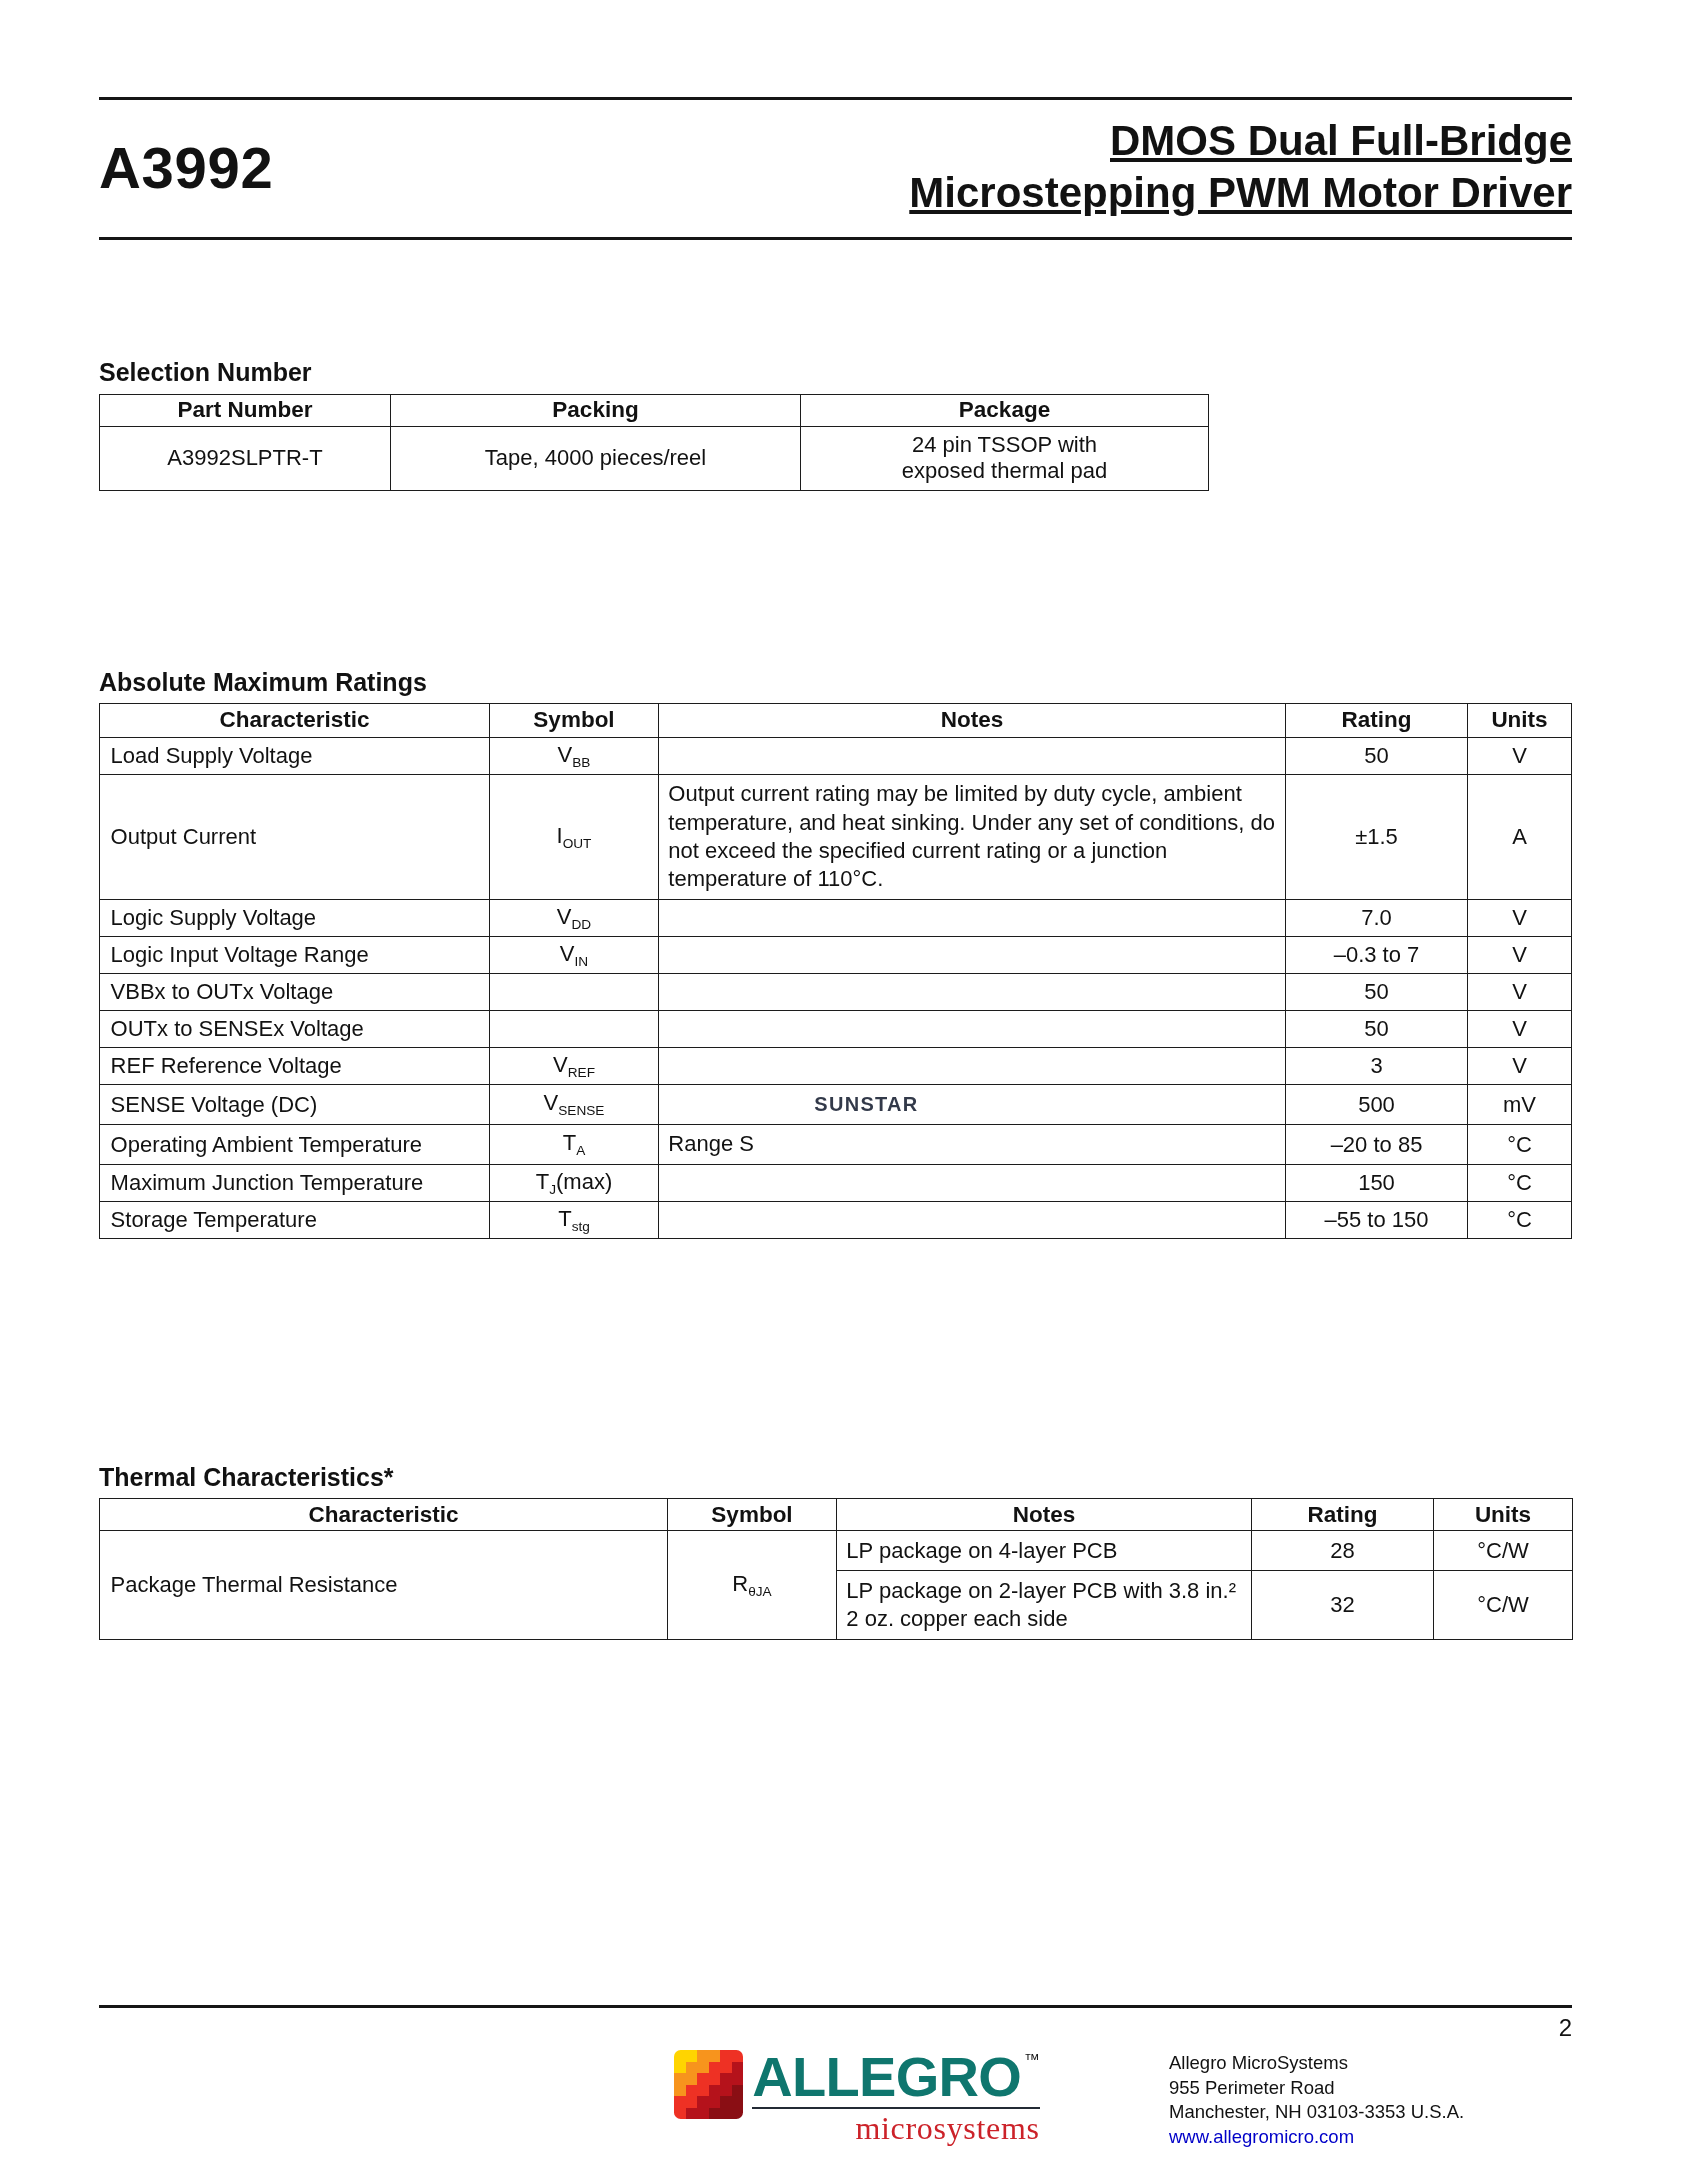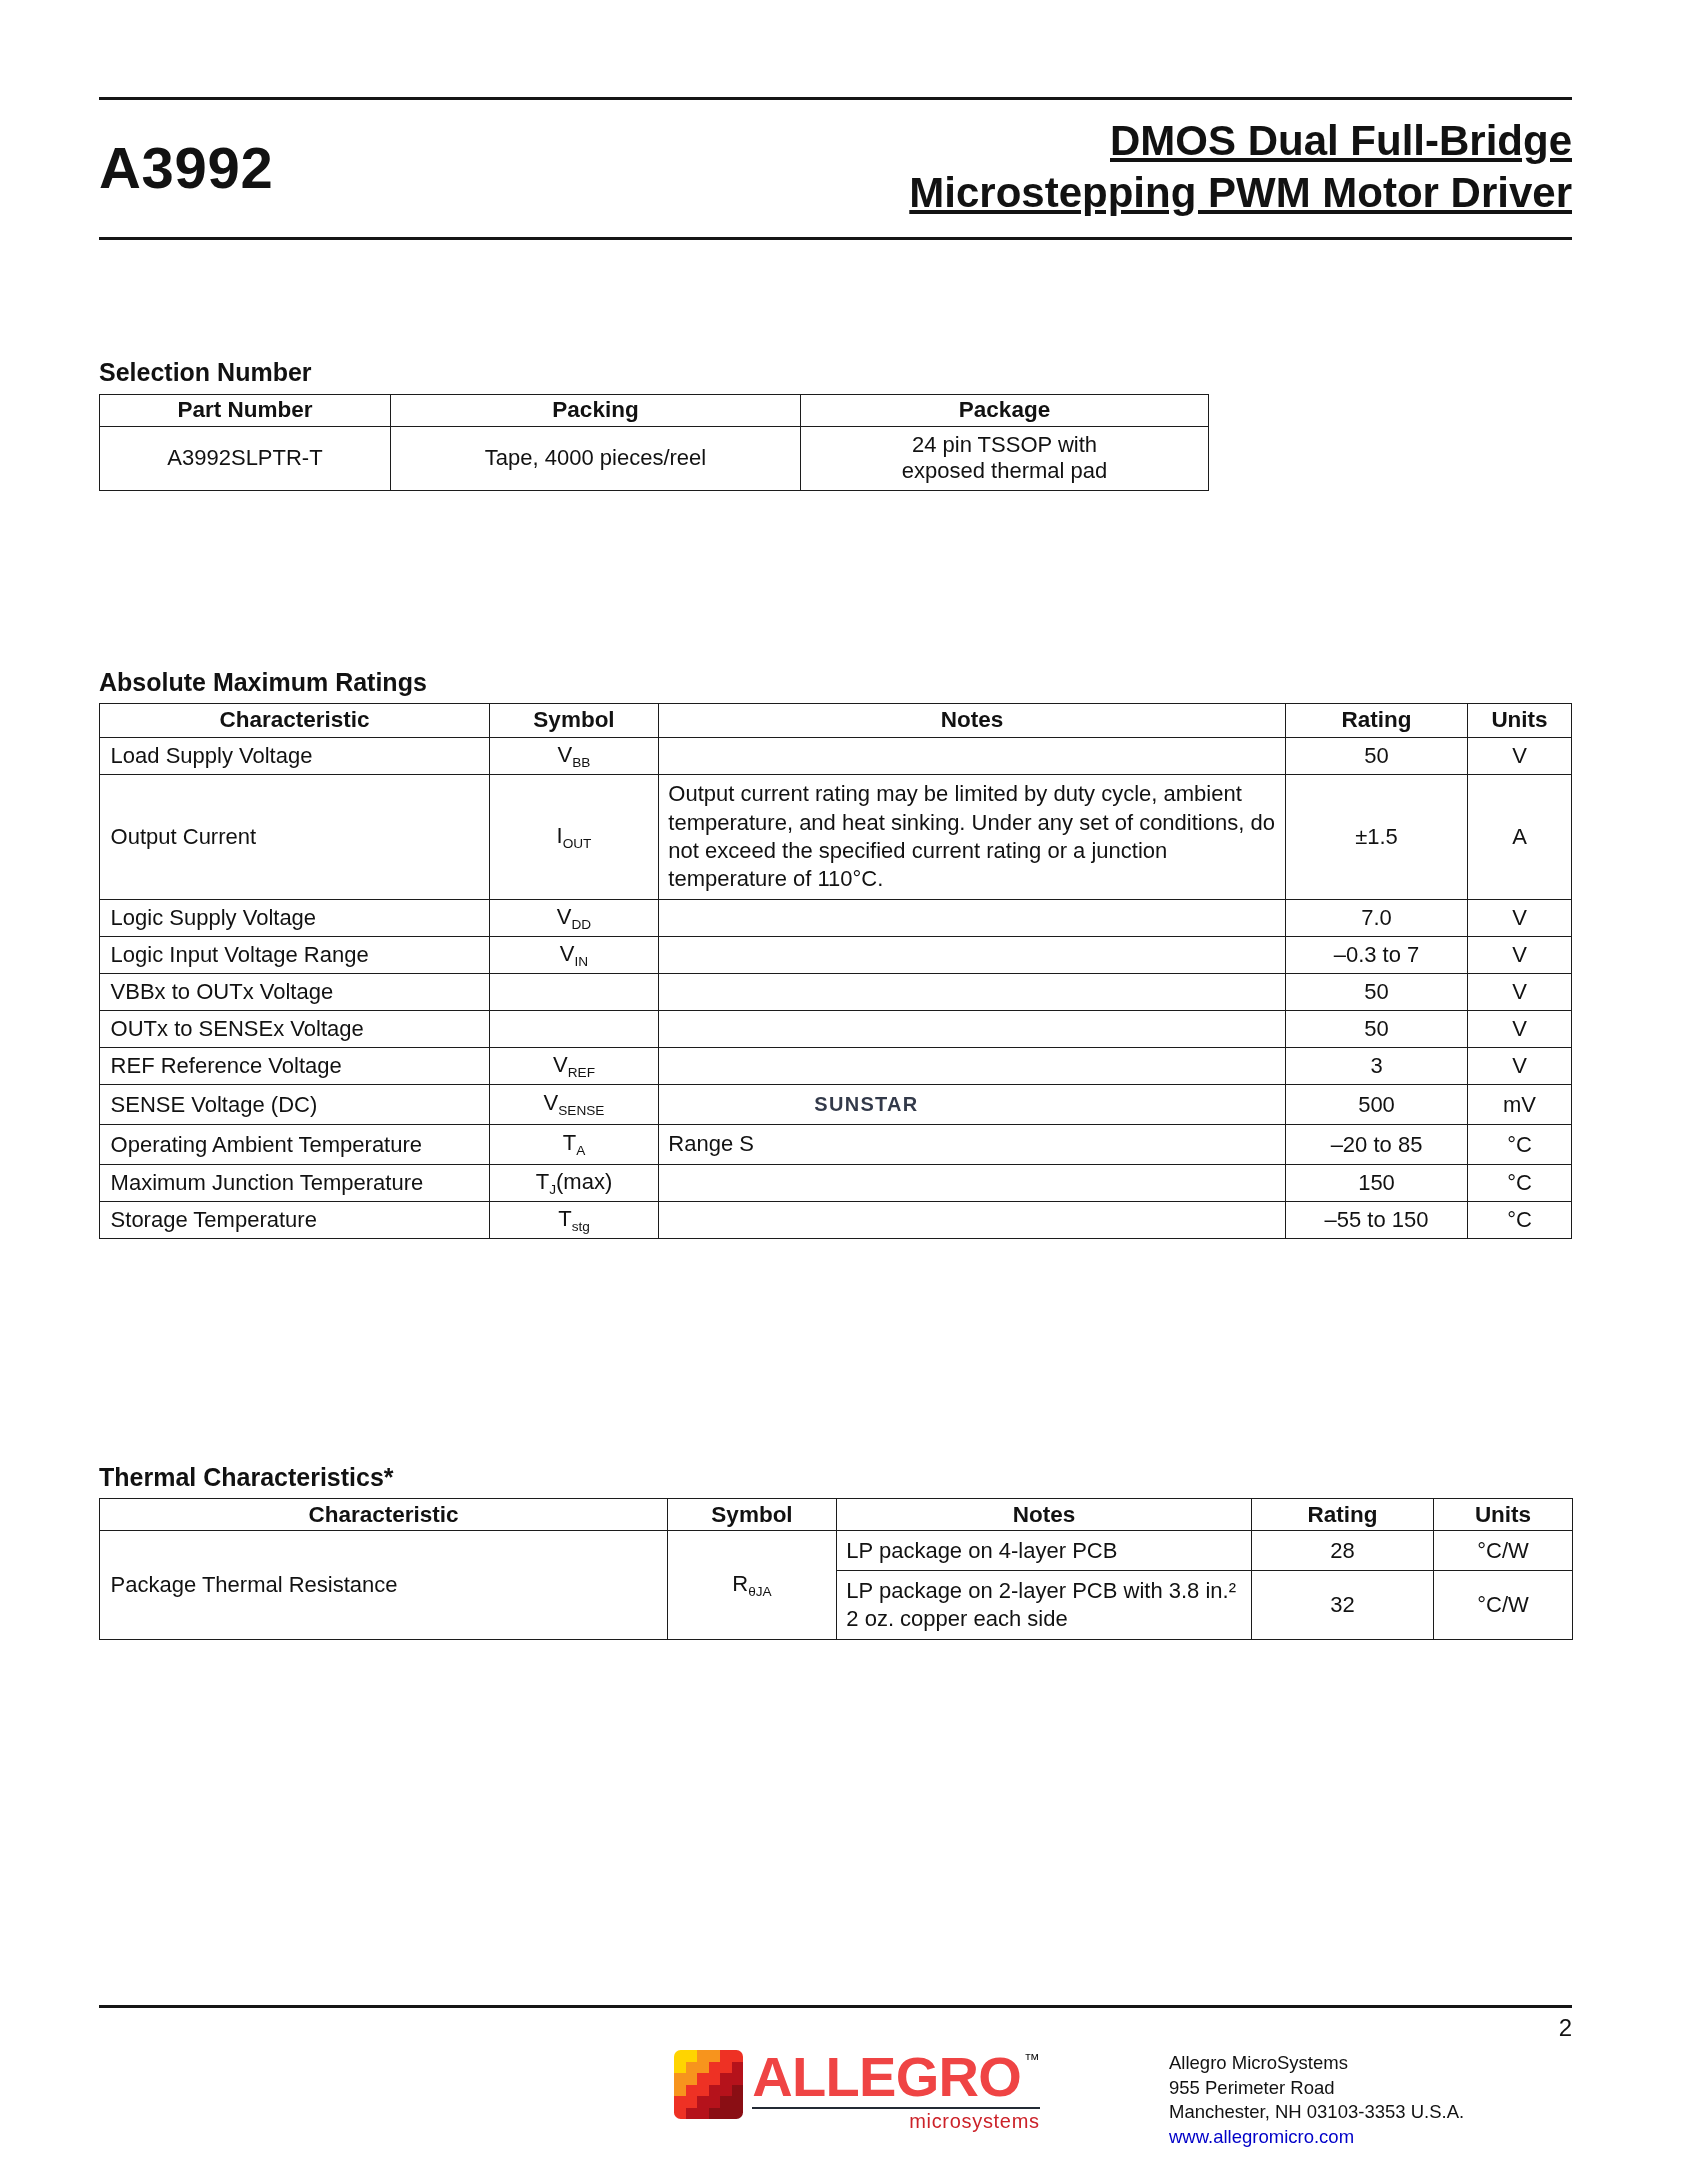--- a/index.html
+++ b/index.html
@@ -50,21 +50,21 @@
 
   .doc-footer .rule { position:absolute; left:99px; top:2005px; width:1473px; }
   .page-number { position:absolute; top:2014px; right:115px; font-size:24px; }
 
   .logo { position:absolute; left:674px; top:2050px; display:flex; align-items:flex-start; gap:9.3px; }
   .logo-grid { display:grid; grid-template-columns:repeat(6,1fr); grid-template-rows:repeat(6,1fr); width:69px; height:69px; border-radius:6.6px; overflow:hidden; }
   .logo-text-block { display:flex; flex-direction:column; }
   .logo-name-row { display:flex; align-items:flex-start; }
   .logo-name { font-size:56px; font-weight:bold; letter-spacing:-0.7px; line-height:0.95; }
   .logo-tm { font-size:16px; margin-left:2.6px; margin-top:1.3px; }
-  .logo-sub { border-top:2px solid #232a34; margin-top:4px; padding-top:1.3px; text-align:right; font-size:20px; letter-spacing:0.7px; }
+  .logo-sub { border-top:2px solid #232a34; margin-top:4px; padding-top:1.3px; text-align:right; font-size:32px; letter-spacing:0.7px;font-family:Liberation Serif, serif; }
 
   .address { position:absolute; left:1169px; top:2051px; font-size:18.5px; line-height:24.5px; }
   .website { text-decoration:none; display:block; cursor:pointer; }
 </style>
 </head>
 <body>
 
 <div class="page">
   <div class="content">
 
@@ -281,21 +281,21 @@
           <div style="background: rgb(138, 14, 20);"></div>
           <div style="background: rgb(238, 49, 36);"></div>
           <div style="background: rgb(181, 18, 27);"></div>
           <div style="background: rgb(181, 18, 27);"></div>
           <div style="background: rgb(138, 14, 20);"></div>
           <div style="background: rgb(138, 14, 20);"></div>
           <div style="background: rgb(138, 14, 20);"></div>
         </div>
       <div class="logo-text-block">
         <div class="logo-name-row">
-          <span class="logo-name" style="color: #ef4444;">ALLEGRO</span>
+          <span class="logo-name" style="color: #0f766e;">ALLEGRO</span>
           <span class="logo-tm">™</span>
         </div>
         <div class="logo-sub" style="color: rgb(204, 34, 41);">microsystems</div>
       </div>
     </div>
 
     <div class="address">
       <div>Allegro MicroSystems</div>
       <div>955 Perimeter Road</div>
       <div>Manchester, NH 03103-3353 U.S.A.</div>

